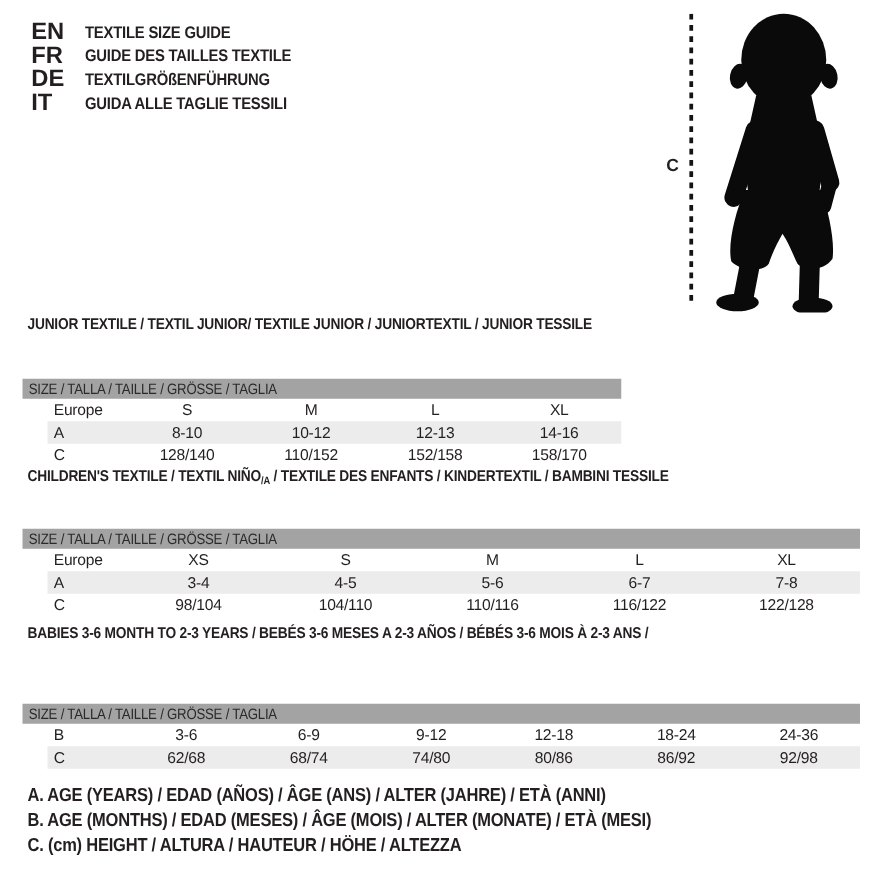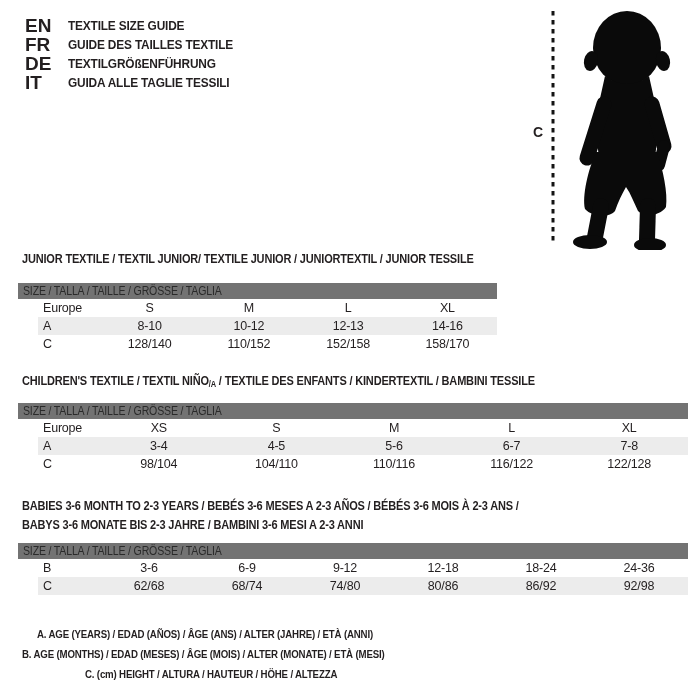--- a/index.html
+++ b/index.html
@@ -25,30 +25,30 @@
   .lang-code { width:43px; font-weight:bold; font-size:19px; flex:0 0 43px; }
   .lang-title { font-weight:bold; font-size:13.5px; }
   
   .c-label { font-weight:bold; font-size:14px; }
   
   .tbl-title { font-weight:bold; font-size:12.5px; left:22px; line-height:19px; }
   .sub { font-size:8.5px; vertical-align:-2px; }
   
   .tbl { left:18px; }
   .bar {
-    height:16px; background:#737373;
+    height:16px; background:#a3a3a3;
     display:flex; align-items:center; padding-left:5px;
-    font-size:12px; color:#2a2a2a;
+    font-size:12px; color:#2a2a2a;margin-top:20px;
   }
   .trow { display:flex; height:18px; align-items:center; font-size:12.5px;margin-left:20px; }
   .trow.shaded { background:#ececec; }
   .cell { flex:1; text-align:center; letter-spacing:-0.2px; }
   .cell.lbl { flex:0 0 62px; text-align:left; padding-left:5px; }
   
-  .legend-line { height:20px; font-weight:bold; font-size:11px;text-align:center; }
+  .legend-line { height:20px; font-weight:bold; font-size:15px; }
 </style>
 </head>
 <body>
 
 <div class="abs lang-block">
   <div class="lang-row">
     <span class="lang-code">EN</span>
     <span class="lang-title cond">TEXTILE SIZE GUIDE</span>
   </div>
   <div class="lang-row">
@@ -144,21 +144,20 @@
     <span class="cell">98/104</span>
     <span class="cell">104/110</span>
     <span class="cell">110/116</span>
     <span class="cell">116/122</span>
     <span class="cell">122/128</span>
   </div>
 </div>
 
 <div class="abs tbl-title" style="top:497px">
   <div><span class="cond">BABIES 3-6 MONTH TO 2-3 YEARS / BEBÉS 3-6 MESES A 2-3 AÑOS / BÉBÉS 3-6 MOIS À 2-3 ANS /</span></div>
-  <div><span class="cond">BABYS 3-6 MONATE BIS 2-3 JAHRE / BAMBINI 3-6 MESI A 2-3 ANNI</span></div>
 </div>
 <div class="abs tbl" style="top:543px;width:670px">
   <div class="bar">
     <span class="cond">SIZE / TALLA / TAILLE / GRÖSSE / TAGLIA</span>
   </div>
   <div class="trow">
     <span class="cell lbl">B</span>
     <span class="cell">3-6</span>
     <span class="cell">6-9</span>
     <span class="cell">9-12</span>

